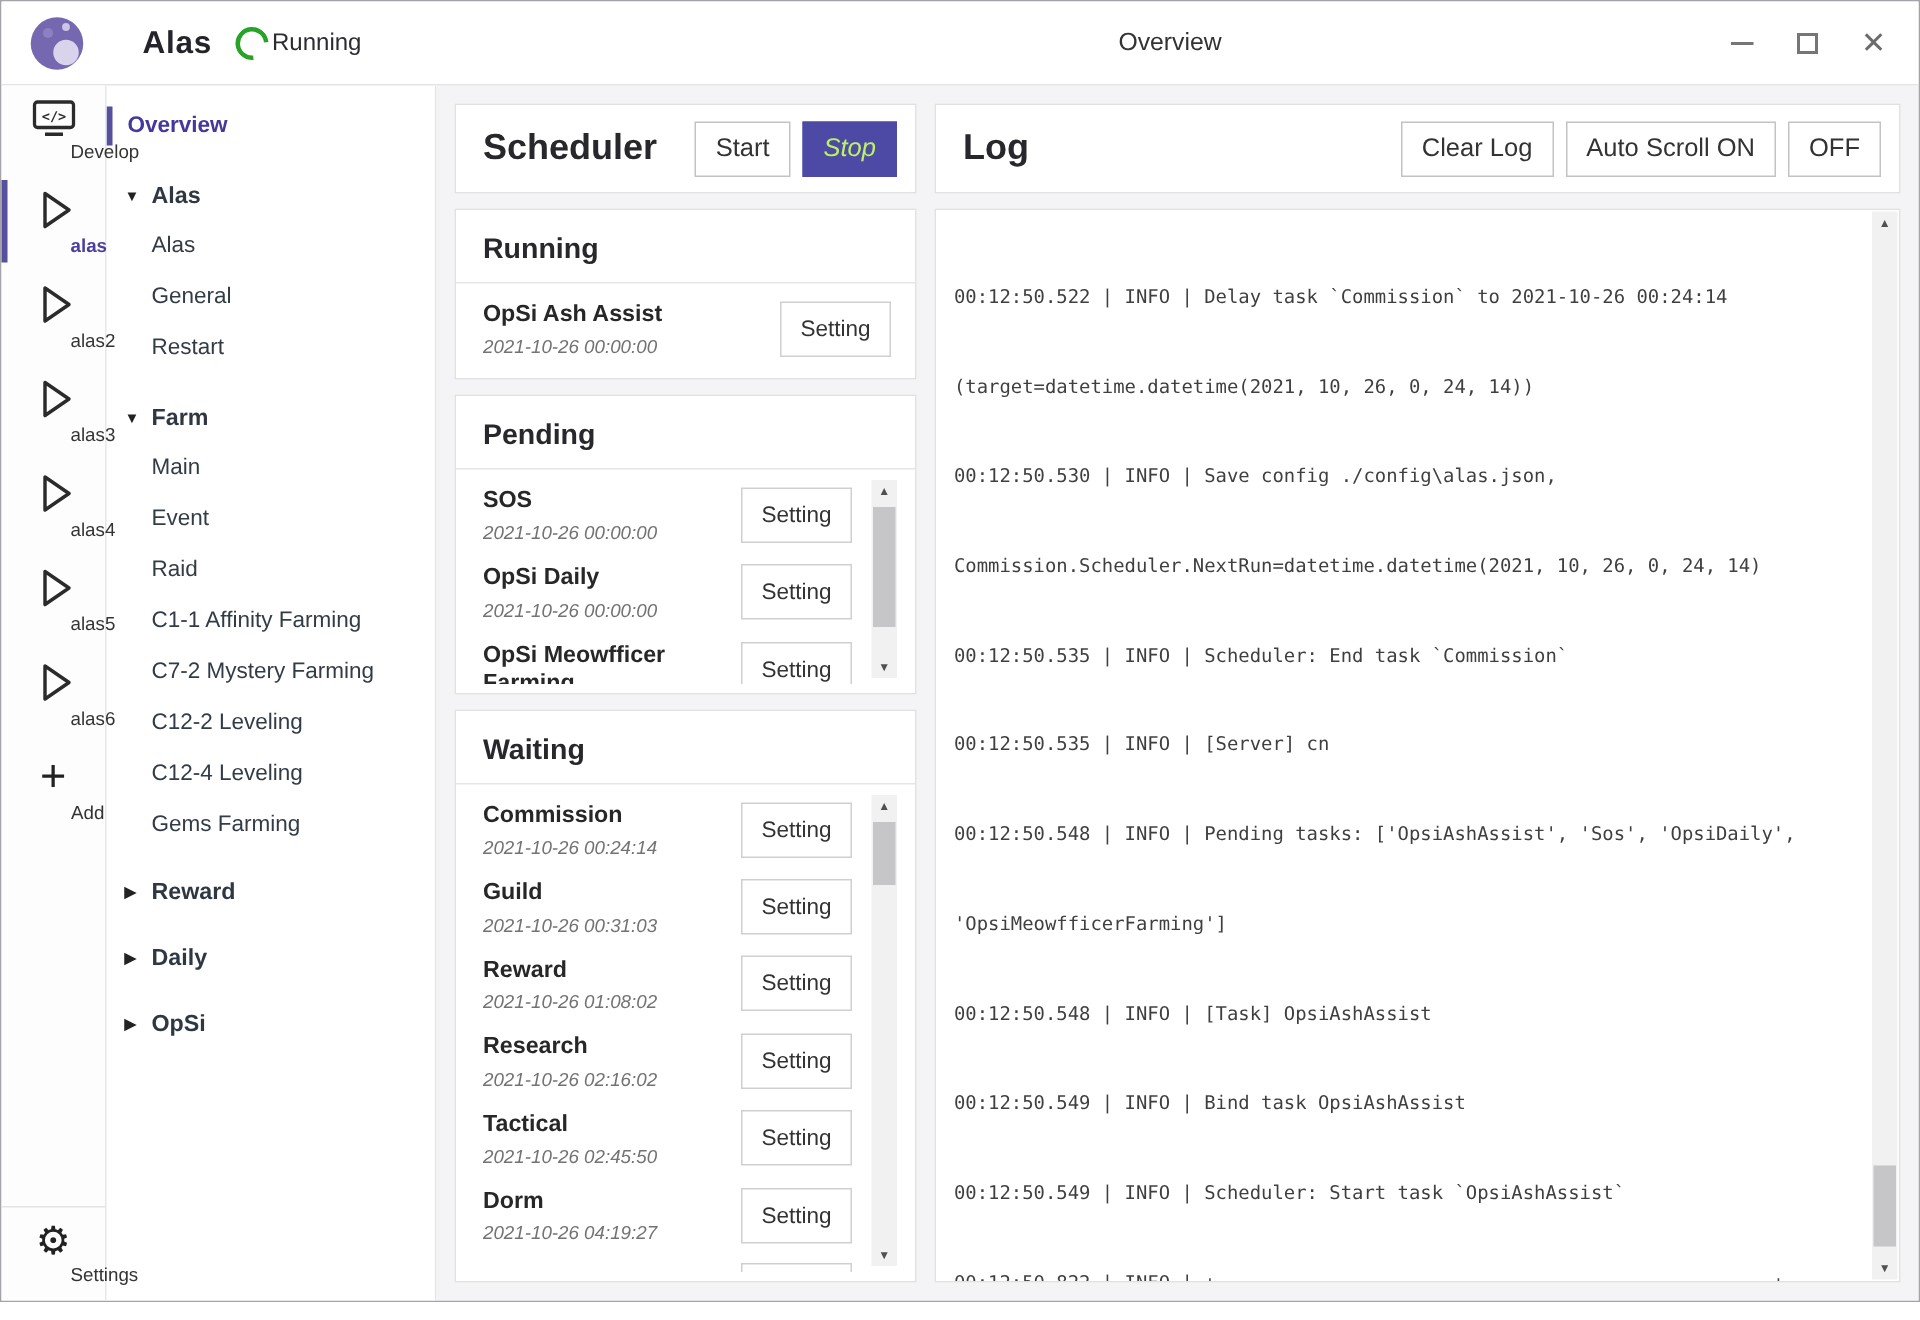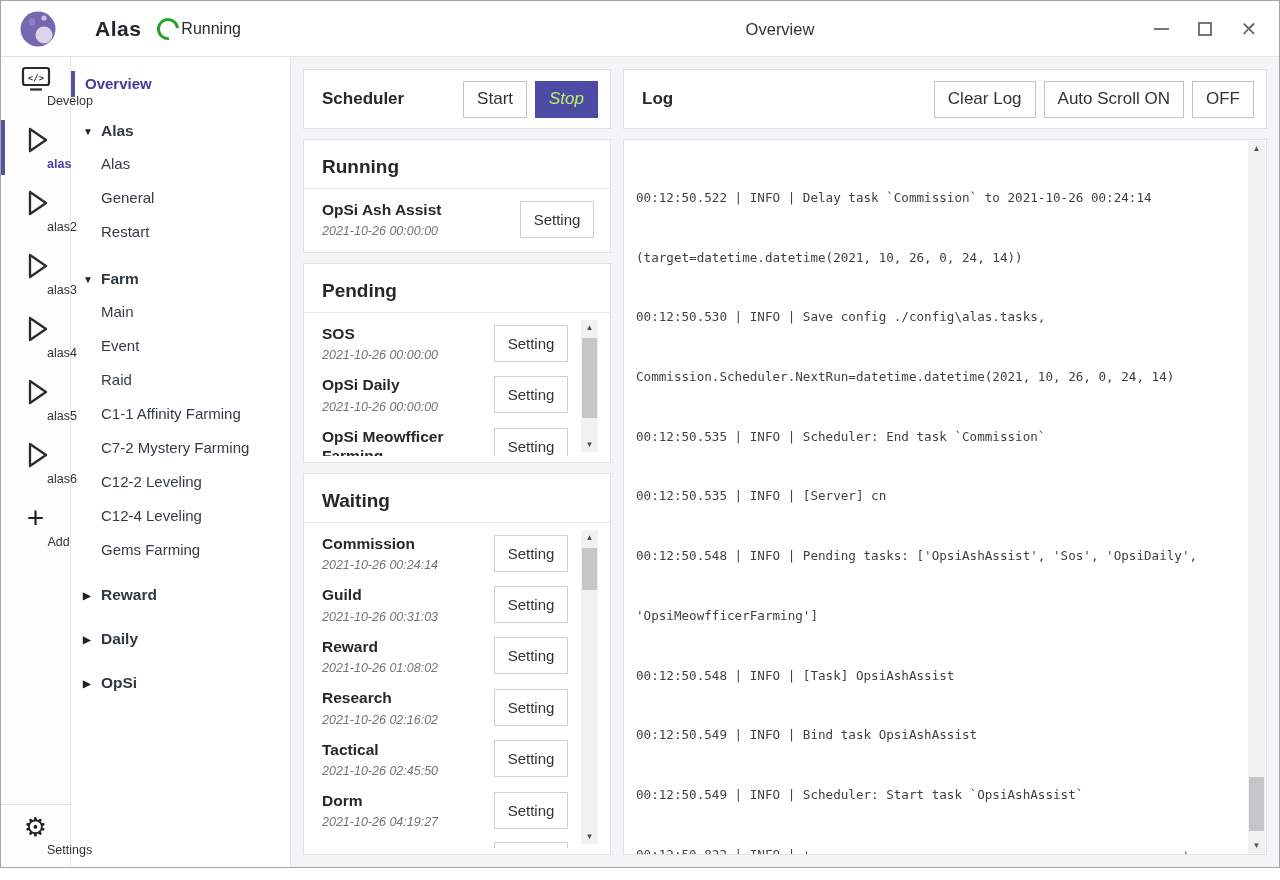--- a/index.html
+++ b/index.html
@@ -47,21 +47,21 @@
 
   
   .content { flex:1; background:#f4f4f6; padding:12px; display:flex; gap:12px; min-width:0; overflow:hidden; }
   .col-mid { width:308px; flex:0 0 308px; display:flex; flex-direction:column; gap:10px; min-height:0; }
   .col-log { flex:1; display:flex; flex-direction:column; gap:10px; min-width:0; min-height:0; }
 
   .card { background:#fff; border:1px solid #e1e1e4; }
 
   
   .bar-card { height:60px; flex:0 0 60px; display:flex; align-items:center; padding:0 12px 0 18px; }
-  .bar-title { font-size:17px; font-weight:600; color:#28282c; margin-right:auto; }
+  .bar-title { font-size:24px; font-weight:600; color:#28282c; margin-right:auto; }
   .btn { height:37px; background:#fff; border:1px solid #c3c3c6; color:#333; font-size:17px; font-family:"Liberation Sans",sans-serif; padding:0 13px; margin-left:8px; cursor:pointer; }
   .btn-primary { background:#4d4aa5; border-color:#4d4aa5; color:#bef264;font-style:italic; }
 
   
   .group-card { display:flex; flex-direction:column; padding:12px 0 6px 0; overflow:hidden; position:relative; }
   .group-running { flex:0 0 114px; }
   .group-pending { flex:0 0 200px; }
   .group-waiting { flex:1; min-height:0; }
   .group-title { font-size:19px; font-weight:600; color:#28282c; padding:4px 18px 10px 18px; border-bottom:1px solid #e6e6e9; }
   .group-body { padding:4px 16px 0 18px; overflow:hidden; flex:1; }
@@ -313,21 +313,21 @@
           <div class="bar-title">Log</div>
           <button class="btn">Clear Log</button>
           <button class="btn">Auto Scroll ON</button>
           <button class="btn">OFF</button>
         </div>
 
         <div class="card log-card">
           <div class="log-lines">
             <div>00:12:50.522 | INFO | Delay task `Commission` to 2021-10-26 00:24:14</div>
             <div>(target=datetime.datetime(2021, 10, 26, 0, 24, 14))</div>
-            <div>00:12:50.530 | INFO | Save config ./config\alas.tasks,</div>
+            <div>00:12:50.530 | INFO | Save config ./config\alas.json,</div>
             <div>Commission.Scheduler.NextRun=datetime.datetime(2021, 10, 26, 0, 24, 14)</div>
             <div>00:12:50.535 | INFO | Scheduler: End task `Commission`</div>
             <div>00:12:50.535 | INFO | [Server] cn</div>
             <div>00:12:50.548 | INFO | Pending tasks: ['OpsiAshAssist', 'Sos', 'OpsiDaily',</div>
             <div>'OpsiMeowfficerFarming']</div>
             <div>00:12:50.548 | INFO | [Task] OpsiAshAssist</div>
             <div>00:12:50.549 | INFO | Bind task OpsiAshAssist</div>
             <div>00:12:50.549 | INFO | Scheduler: Start task `OpsiAshAssist`</div>
             <div>00:12:50.822 | INFO | +-------------------------------------------------+</div>
             

